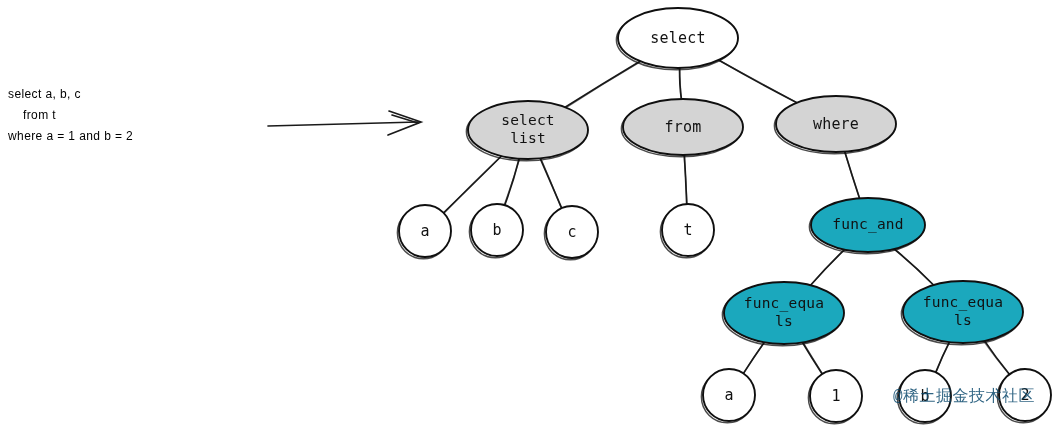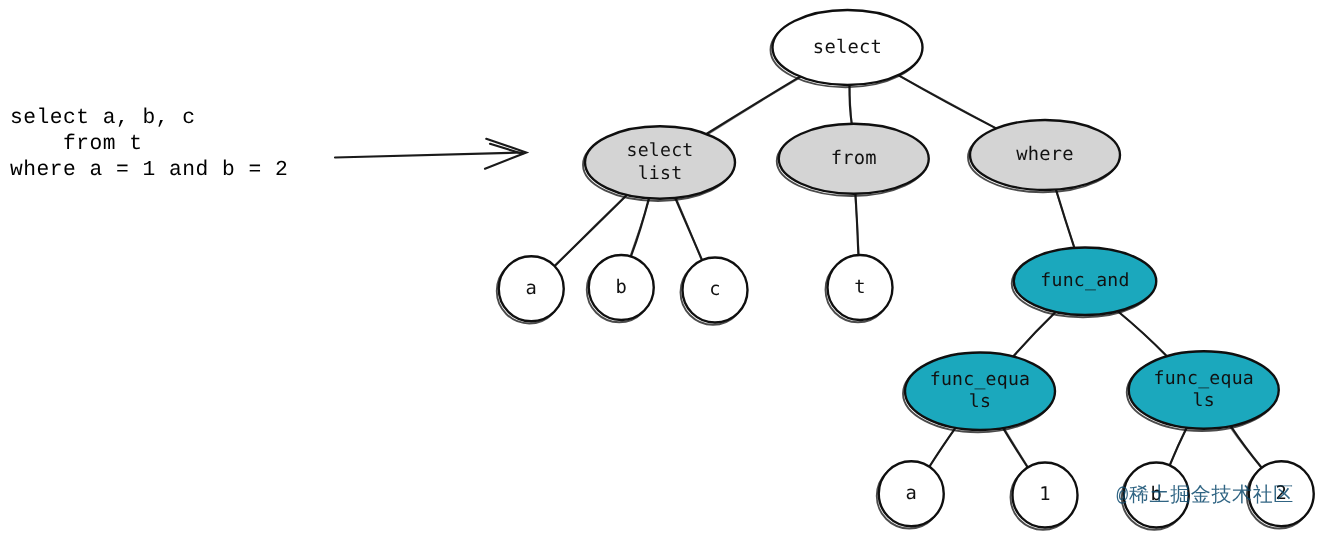--- a/index.html
+++ b/index.html
@@ -22,22 +22,22 @@
     position: absolute;
     left: 0;
     top: 0;
     width: 1060px;
     height: 429px;
   }
   .sql-text {
     position: absolute;
     left: 8px;
     top: 84px;
-    font-family: Liberation Mono, monospace;
-    font-size: 17px;
+    font-family: Liberation Sans, sans-serif;
+    font-size: 12px;
     line-height: 21px;
     color: #000000;
     white-space: pre;
     letter-spacing: 0.4px;
   }
   .node-label {
     font-family: "DejaVu Sans Mono", "Liberation Mono", monospace;
     fill: #111111;
     text-anchor: middle;
     dominant-baseline: middle;

